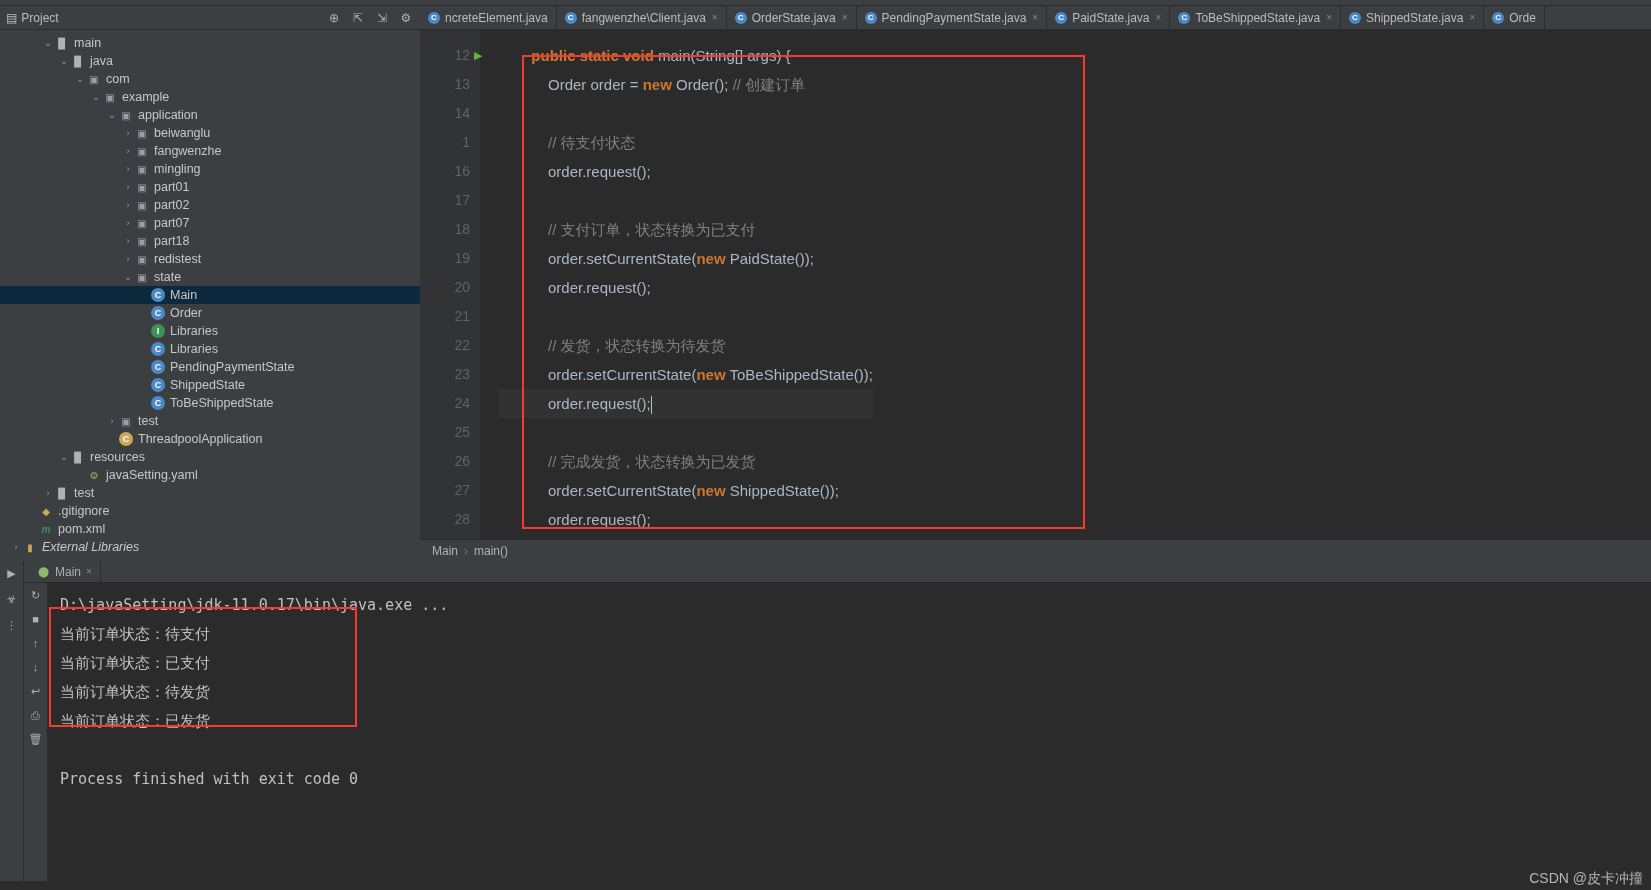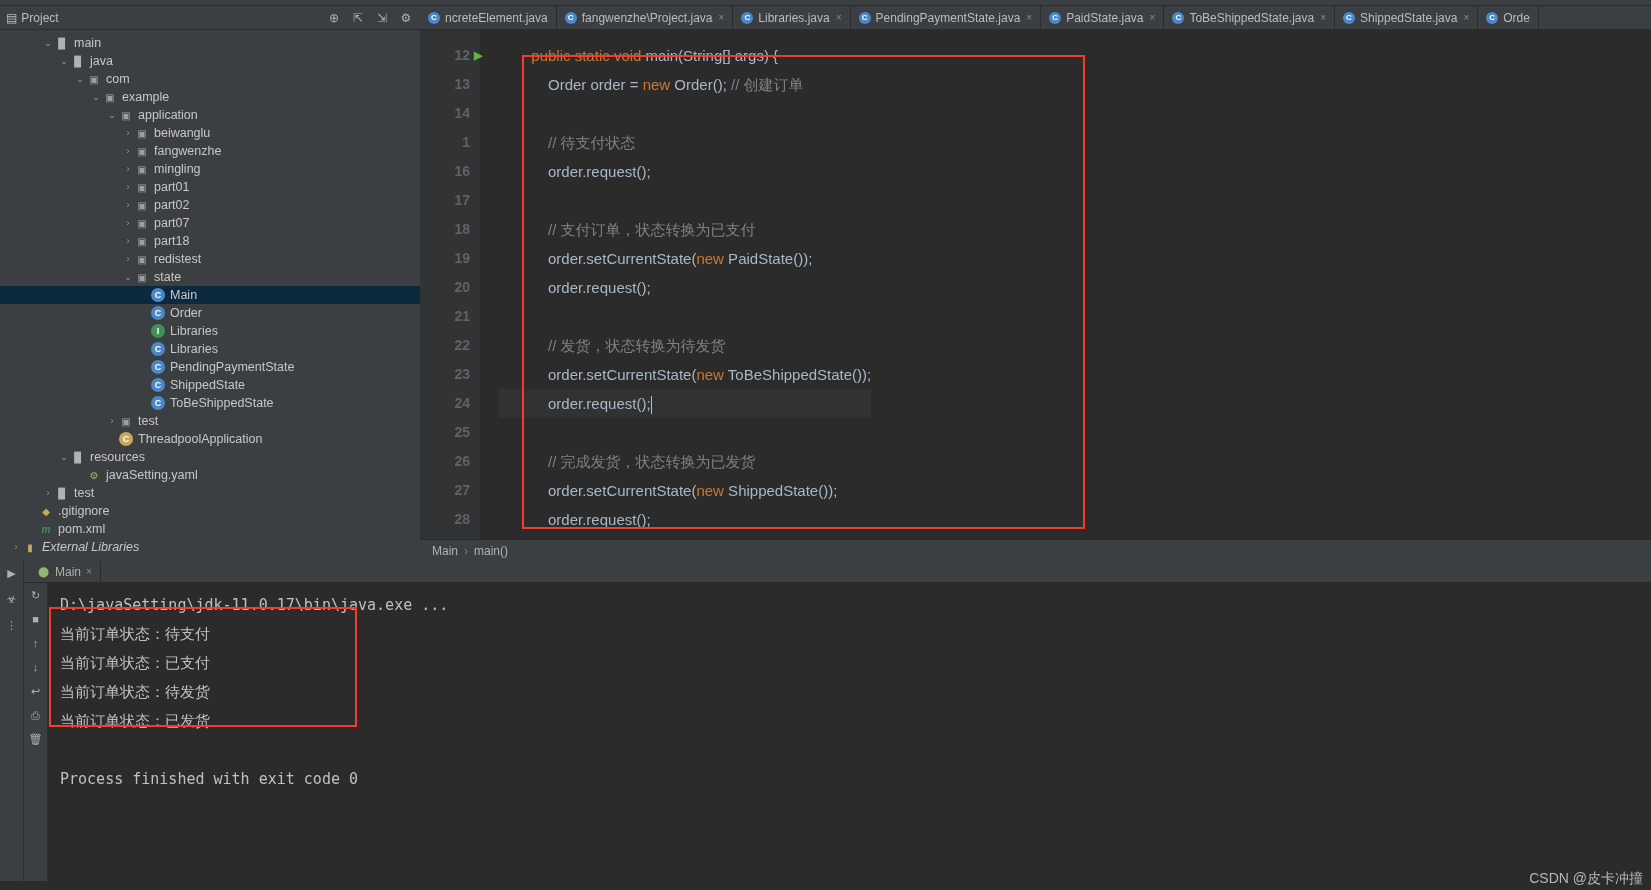--- a/index.html
+++ b/index.html
@@ -41,26 +41,26 @@
     overflow:hidden; border-bottom:1px solid #2b2b2b; }
   .tab { display:flex; align-items:center; padding:0 8px; font-size:12px; color:#bbb;
     border-right:1px solid #2b2b2b; cursor:pointer; white-space:nowrap; }
   .tab .ticon { width:12px; height:12px; border-radius:6px; background:#4a88c7;
     color:#fff; font-size:8px; font-weight:bold; display:flex; align-items:center;
     justify-content:center; margin-right:5px; }
   .tab .close { margin-left:6px; color:#888; font-size:10px; }
 
   .code-wrap { flex:1; display:flex; position:relative; overflow:hidden; }
   .gutter { width:60px; background:#313335; text-align:right; padding-right:10px;
-    font-family:Consolas,monospace; font-size:14px; color:#606366; padding-top:11px; line-height:29px;font-weight:bold; }
+    font-family:Consolas,monospace; font-size:14px; color:#606366; padding-top:11px; line-height:29px; }
   .gutter-line { position:relative; }
   .run-gutter-icon { position:absolute; left:54px; top:0; color:#62b543; font-size:11px; }
   .code { font-family:Consolas,"Courier New",monospace; font-size:15px; line-height:29px;
     padding-left:18px; padding-top:11px; white-space:pre; color:#a9b7c6; }
-  .kw { color:#cc7832; }
+  .kw { color:#cc7832;font-weight:bold; }
   .cmt   { color:#808080; }
   .hl-line { background:#323232; }
   .red-box { position:absolute; border:2px solid #f33b2e; pointer-events:none; }
 
   .crumbs { height:22px; background:#3c3f41; border-top:1px solid #2b2b2b;
     display:flex; align-items:center; padding-left:12px; font-size:12px; color:#aeb1b3; }
 
   
   .run-panel { height:320px; display:flex; }
   .run-sidebar { width:24px; background:#3c3f41; border-right:1px solid #2b2b2b;
@@ -262,26 +262,26 @@
   </div>
 
   <div class="editor-area">
     <div class="tabs" id="tabs">
         <div class="tab">
           <span class="ticon">C</span>
           <span>ncreteElement.java</span>
         </div>
         <div class="tab">
           <span class="ticon">C</span>
-          <span>fangwenzhe\Project.java</span>
-          <span class="close">×</span>
-        </div>
-        <div class="tab">
-          <span class="ticon">C</span>
-          <span>Libraries.java</span>
+          <span>fangwenzhe\Client.java</span>
+          <span class="close">×</span>
+        </div>
+        <div class="tab">
+          <span class="ticon">C</span>
+          <span>OrderState.java</span>
           <span class="close">×</span>
         </div>
         <div class="tab">
           <span class="ticon">C</span>
           <span>PendingPaymentState.java</span>
           <span class="close">×</span>
         </div>
         <div class="tab">
           <span class="ticon">C</span>
           <span>PaidState.java</span>

